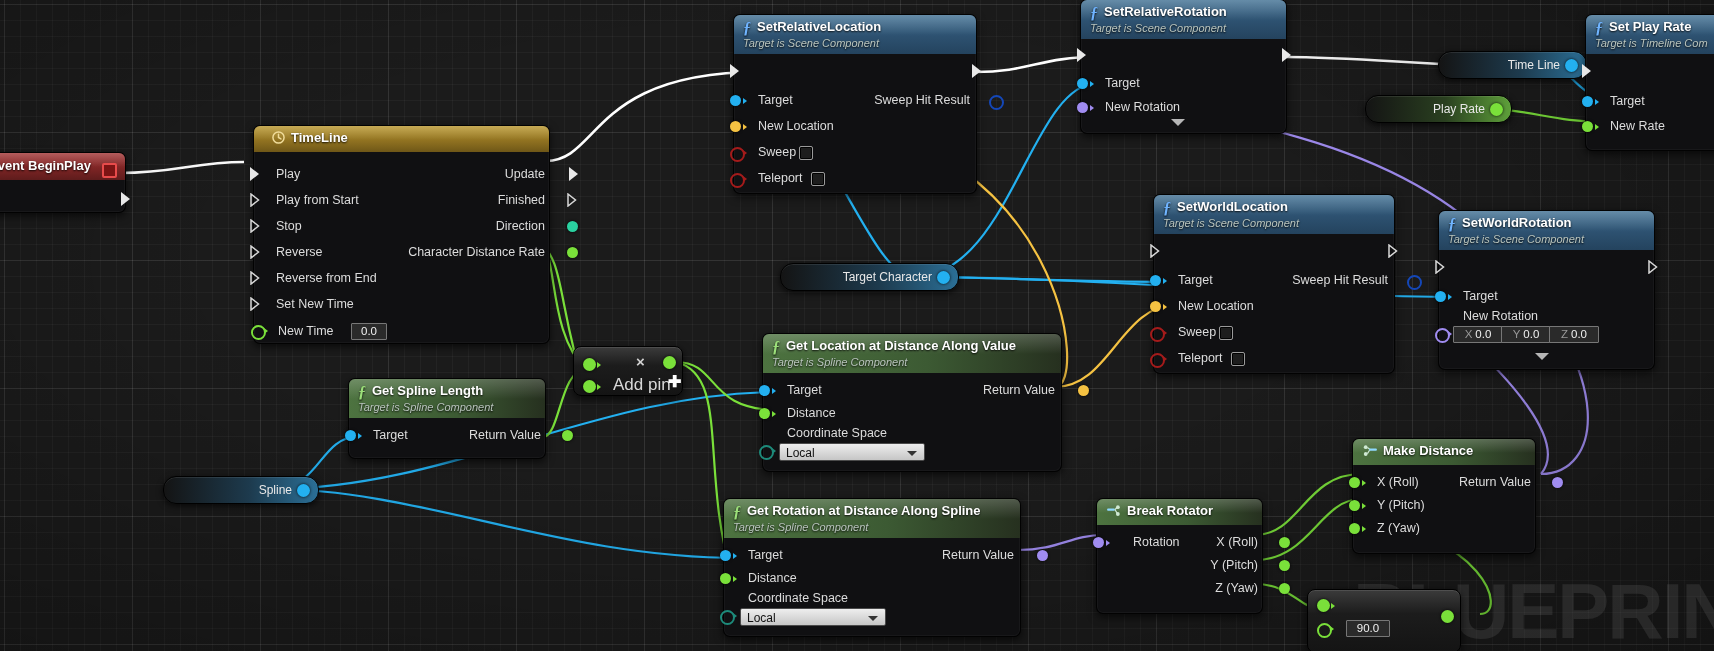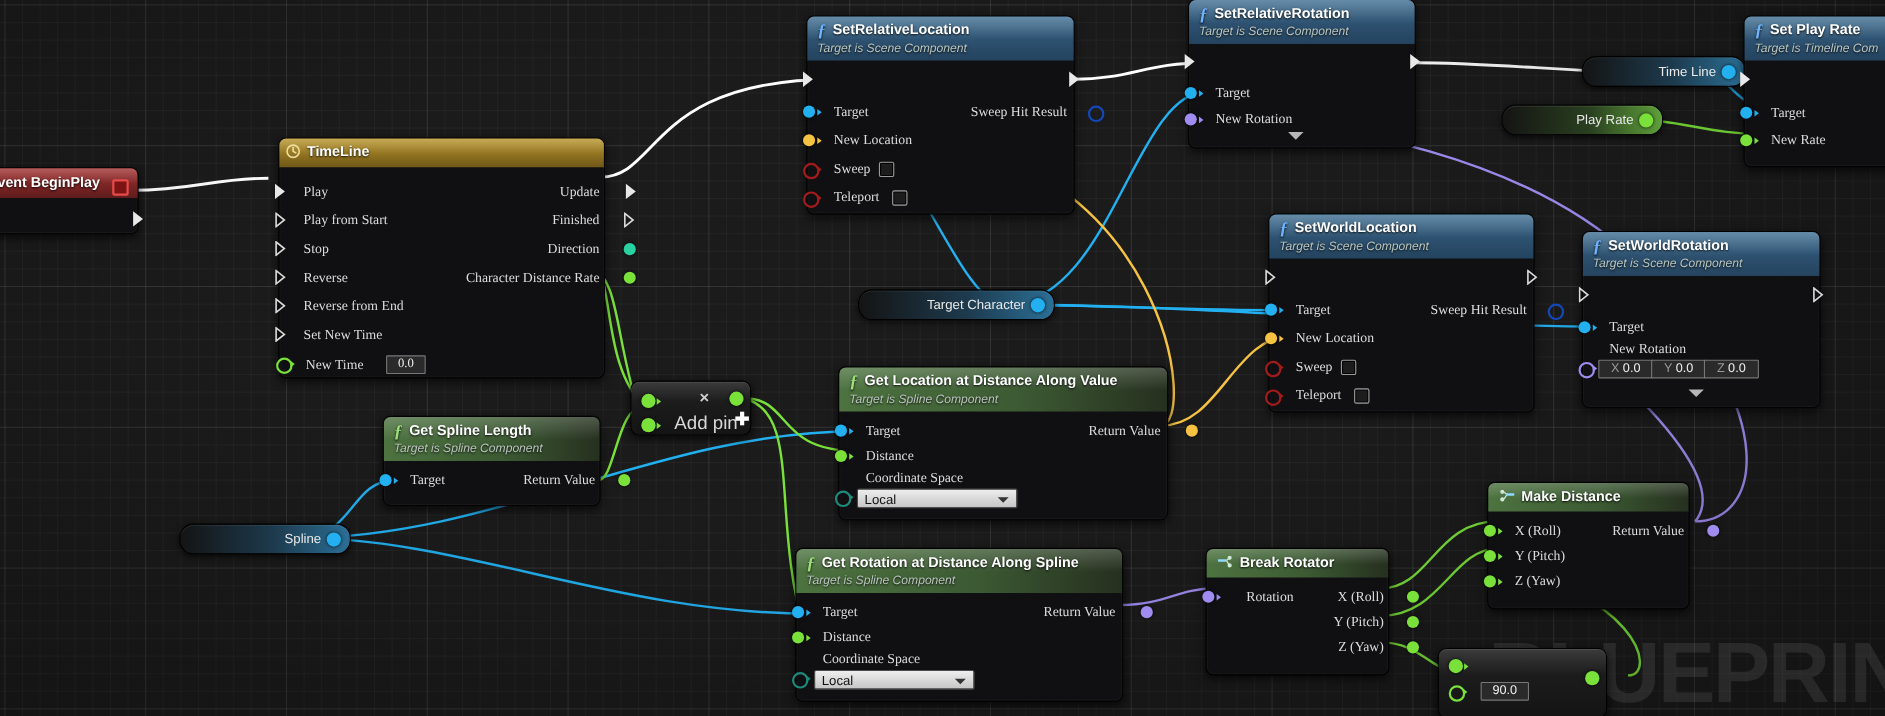--- a/index.html
+++ b/index.html
@@ -100,21 +100,20 @@
     text-shadow: 0 1px 2px #000;
   }
   .fx-glyph.green { color: #9ce07a; }
 
   .row {
     position: relative;
     height: 24px;
     line-height: 24px;
     padding: 0 12px;
     white-space: nowrap;
-    font-family: Liberation Serif, serif;
   }
   .row .lbl { color: #dcdcdc; font-size: 12.5px; }
   .row .lbl-r { float: right; color: #dcdcdc; font-size: 12.5px; }
 
   
   .pin {
     position: absolute;
     width: 11px; height: 11px;
     border-radius: 50%;
   }
@@ -317,21 +316,21 @@
       <div class="glint"></div>
       <div class="node-title">Event BeginPlay</div>
       <div class="event-pin-sq" style="right:8px; top:10px;"></div>
     </div>
     <div class="node-body" style="height:26px;">
       <div class="exec" style="right:-5px; top:12px;"></div>
     </div>
   </div>
 
   <div class="node" style="left:253px; top:125px; width:295px;">
-    <div class="node-head timeline" style="padding:4px 10px 5px 6px;">
+    <div class="node-head timeline" style="padding:4px 10px 5px 18px;">
       <div class="glint"></div>
       <div class="node-title">
         <span class="head-icon">
           <svg width="13" height="13" viewBox="0 0 14 14">
             <circle cx="7" cy="7" r="6" fill="none" stroke="#f0dc9a" stroke-width="1.6"></circle>
             <path d="M7 3.4 L7 7 L9.6 8.6" fill="none" stroke="#f0dc9a" stroke-width="1.6" stroke-linecap="round"></path>
           </svg>
         </span><span>TimeLine</span>
       </div>
     </div>

